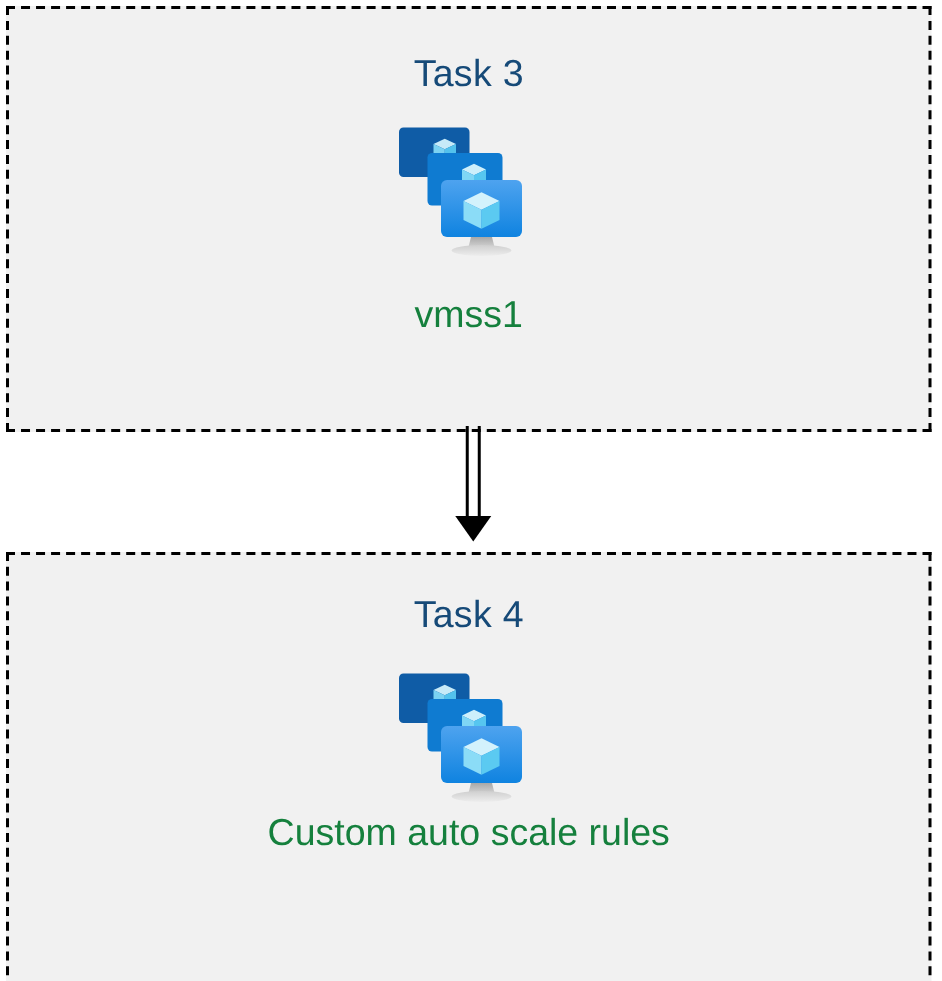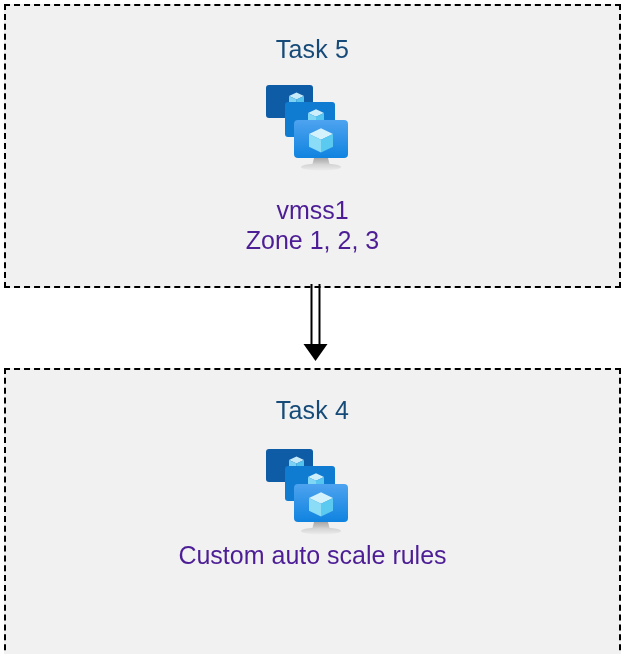--- a/index.html
+++ b/index.html
@@ -53,21 +53,21 @@
     line-height: 1;
     letter-spacing: 0.2px;
     text-align: center;
     white-space: nowrap;
   }
 
   #box-task-3 .task-title { margin-top: 31px; }
   #box-task-4 .task-title { margin-top: 28px; }
 
   .task-caption {
-    color: #4c1d95;
+    color: #15803d;
     font-size: 25px;
     line-height: 30px;
     text-align: center;
     white-space: nowrap;
   }
 
   #box-task-3 .task-caption { margin-top: 19px; }
   #box-task-4 .task-caption { }
 
   
@@ -86,21 +86,21 @@
     height: 78px;
   }
 </style>
 </head>
 <body>
 
 <div class="diagram">
 
   <div class="task-box" id="box-task-3">
 
-    <div class="task-title">Task 5</div>
+    <div class="task-title">Task 3</div>
 
     <svg class="vmss-icon" width="104" height="96" viewBox="0 0 104 96" aria-hidden="true">
       <defs>
         <linearGradient id="frontGrad3" x1="0" y1="0" x2="0" y2="1">
           <stop offset="0%" stop-color="#4ea3ef"></stop>
           <stop offset="100%" stop-color="#0f83e0"></stop>
         </linearGradient>
         <linearGradient id="standGrad3" x1="0" y1="0" x2="0" y2="1">
           <stop offset="0%" stop-color="#8f8f8f"></stop>
           <stop offset="100%" stop-color="#d9d9d9"></stop>
@@ -131,21 +131,20 @@
       <rect x="33" y="40" width="54" height="38" rx="4" fill="url(#frontGrad3)"></rect>
       <g>
         <polygon points="48,54 60,48.2 72,54 60,59.8" fill="#d3f2fc"></polygon>
         <polygon points="48,54 60,59.8 60,72.5 48,66.7" fill="#8bdcf7"></polygon>
         <polygon points="72,54 72,66.7 60,72.5 60,59.8" fill="#5bcaf1"></polygon>
       </g>
     </svg>
 
     <div class="task-caption">
       <div>vmss1</div>
-      <div>Zone 1, 2, 3</div>
     </div>
   </div>
 
   <svg class="connector" width="40" height="78" viewBox="0 0 40 78" aria-hidden="true">
     <line x1="15.5" y1="0" x2="15.5" y2="64" stroke="#000000" stroke-width="2"></line>
     <line x1="23.5" y1="0" x2="23.5" y2="64" stroke="#000000" stroke-width="2"></line>
     <polygon points="7.5,60 31.5,60 19.5,77" fill="#000000"></polygon>
   </svg>
 
   <div class="task-box" id="box-task-4">

